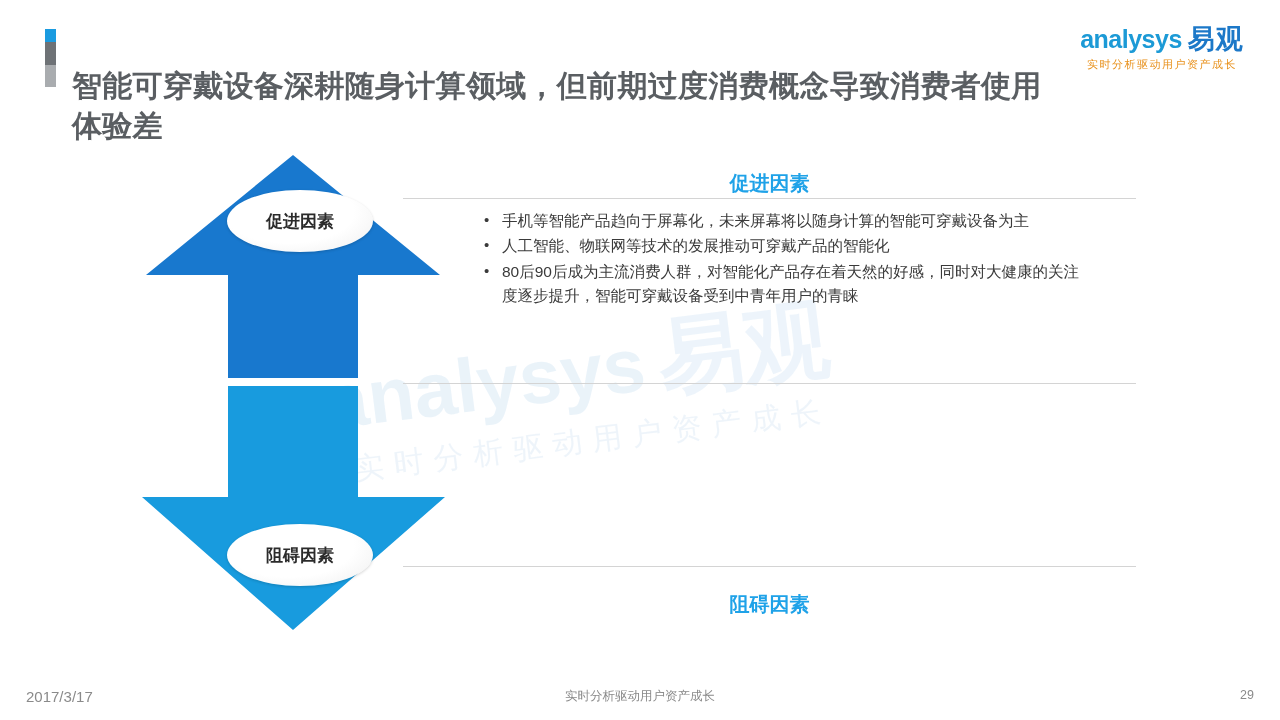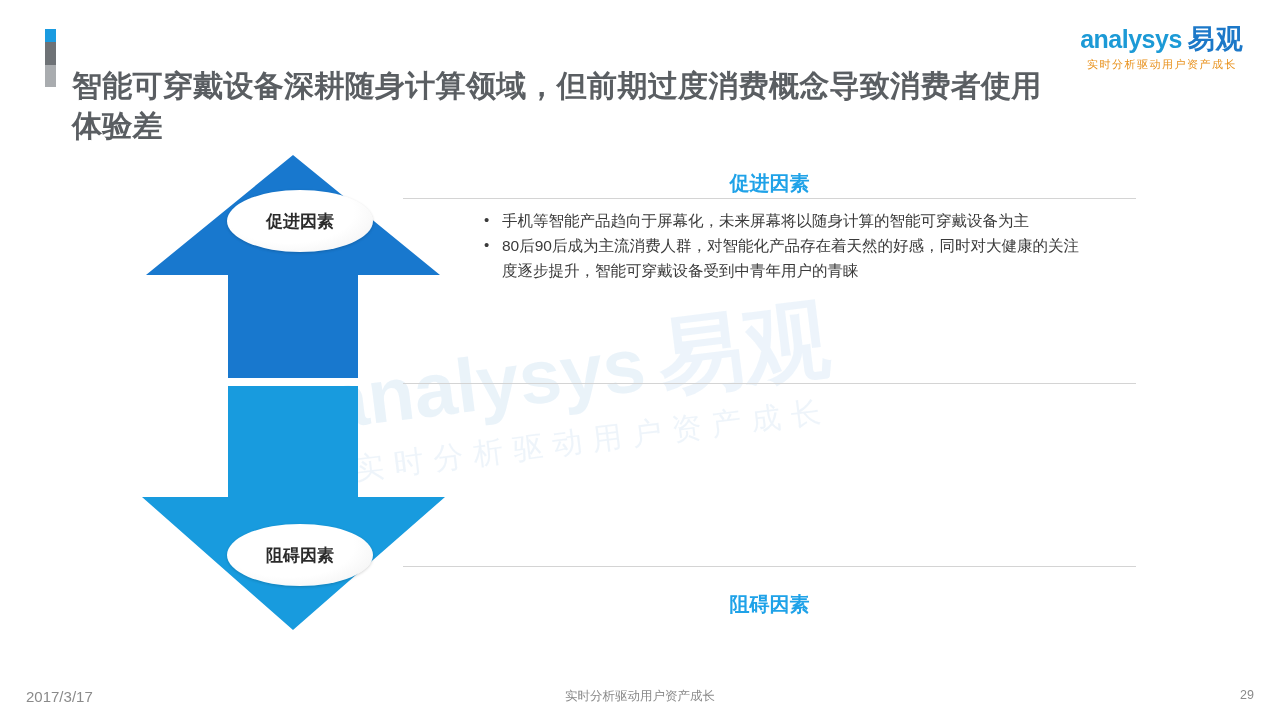--- a/index.html
+++ b/index.html
@@ -252,20 +252,21 @@
   </div>
   <div class="oval oval-down">
     <span>阻碍因素</span>
   </div>
 
   <div class="panel-heading heading-top">促进因素</div>
   <div class="divider div-1"></div>
 
   <div class="bullets bullets-top">
     <div class="bullet">手机等智能产品趋向于屏幕化，未来屏幕将以随身计算的智能可穿戴设备为主</div>
+    <div class="bullet">人工智能、物联网等技术的发展推动可穿戴产品的智能化</div>
     <div class="bullet">80后90后成为主流消费人群，对智能化产品存在着天然的好感，同时对大健康的关注度逐步提升，智能可穿戴设备受到中青年用户的青睐</div>
   </div>
 
   <div class="divider div-2"></div>
 
 
   <div class="divider div-3"></div>
   <div class="panel-heading heading-bottom">阻碍因素</div>
 
   <div class="footer-date">2017/3/17</div>

